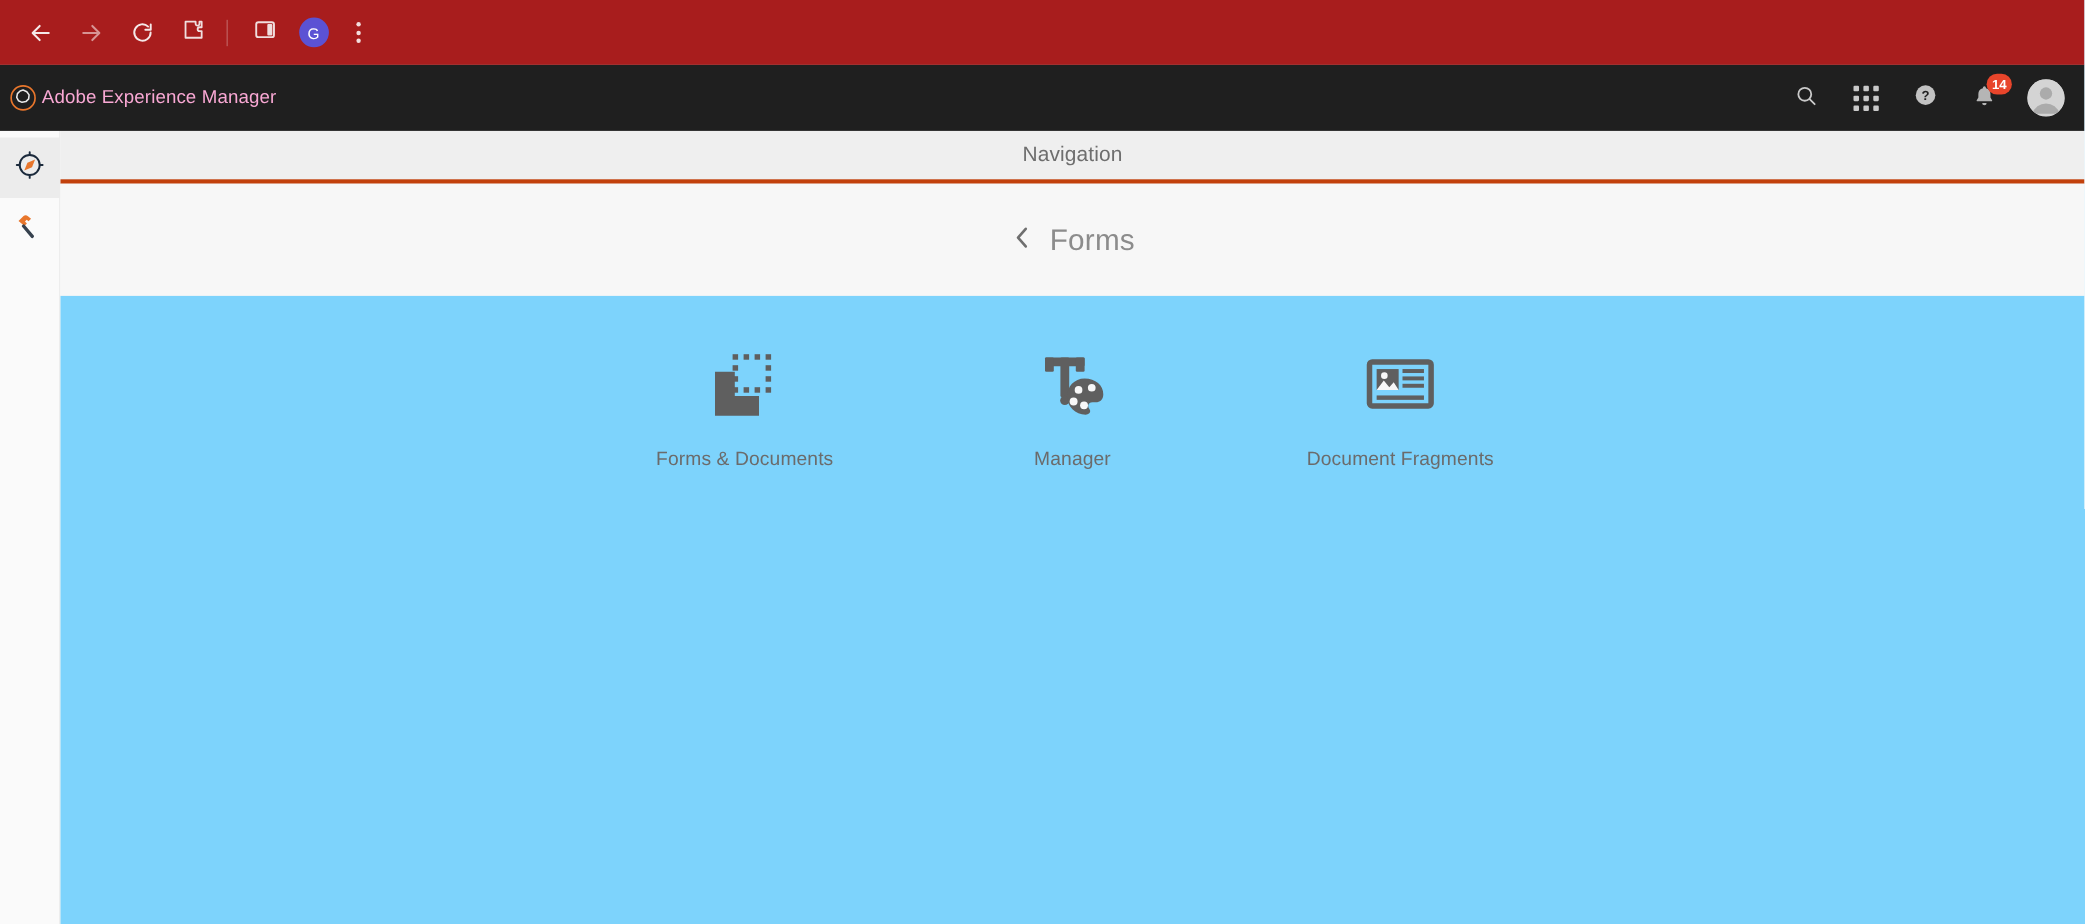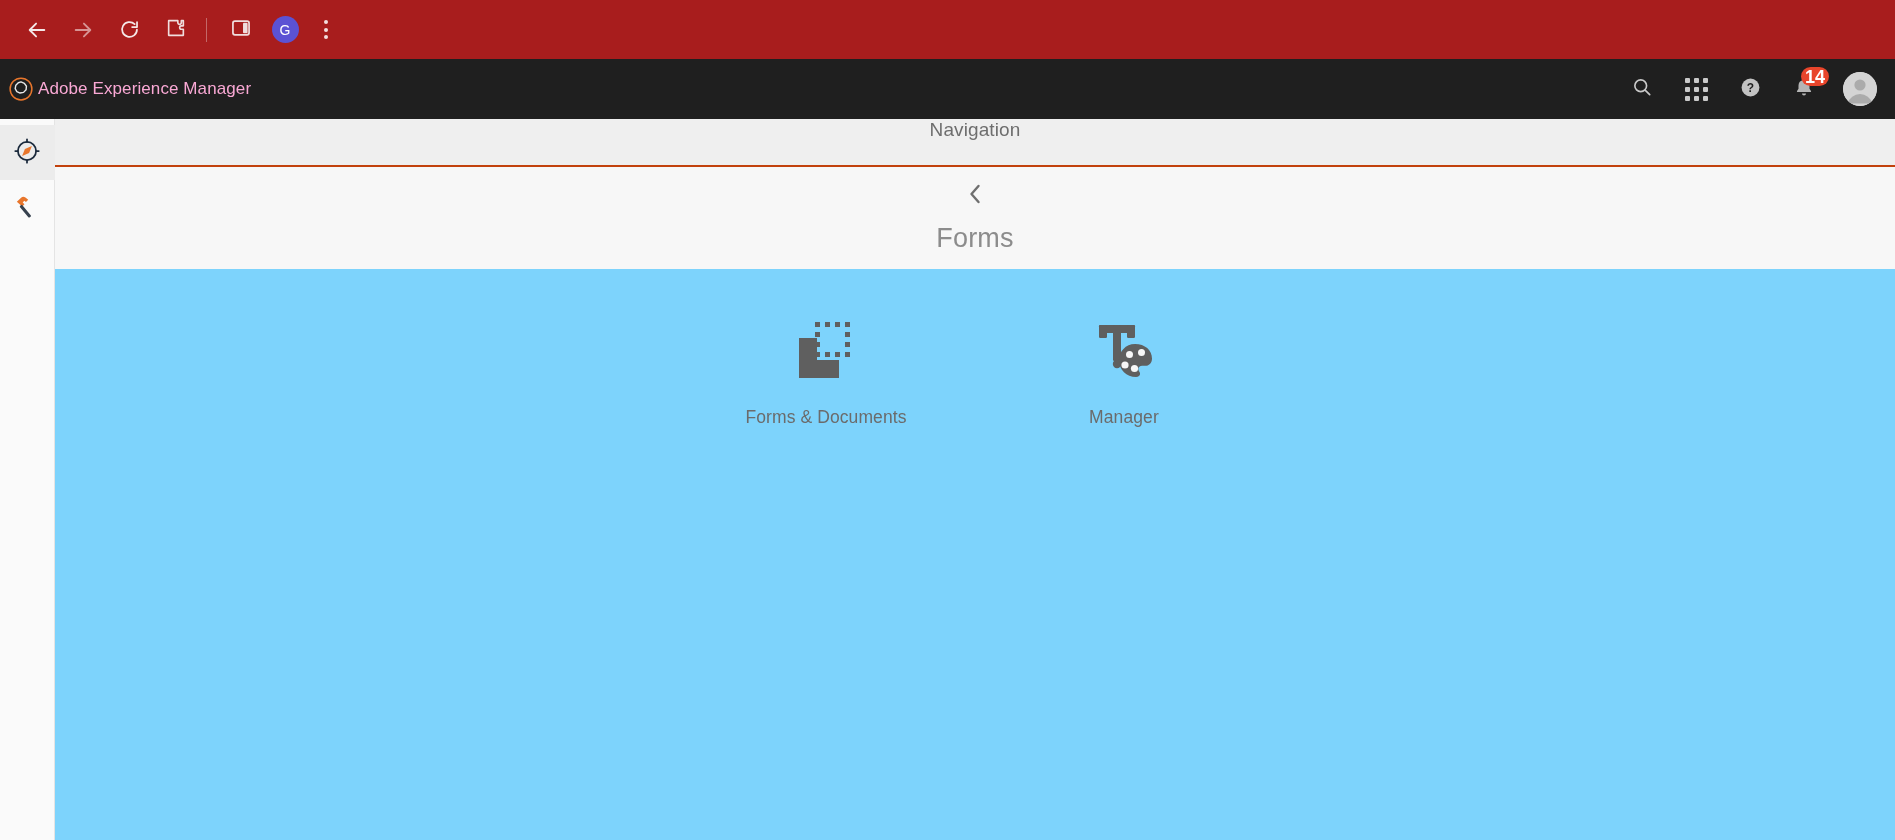--- a/index.html
+++ b/index.html
@@ -136,21 +136,21 @@
   .grid-icon { display:grid; grid-template-columns:repeat(3,5px); gap:4px; }
   .grid-icon i { width:5px; height:5px; border-radius:1px; background:#c9c9c9; display:block; }
   .badge {
     position:absolute;
     top:-7px; right:-10px;
     min-width:23px; height:19px;
     padding:0 4px;
     background:#e8452b;
     color:#ffffff;
     border-radius:10px;
-    font-size:18px;
+    font-size:12px;
     font-weight:bold;
     display:flex; align-items:center; justify-content:center;
     line-height:1;
   }
   .user-avatar {
     width:34px; height:34px;
     border-radius:50%;
     background:#d6d6d6;
     overflow:hidden;
     cursor:pointer;
@@ -187,39 +187,38 @@
   .main-pane {
     flex:1 1 auto;
     display:flex;
     flex-direction:column;
     background:#f7f7f7;
     min-width:0;
   }
   .page-title-bar {
     height:48px;
     background:#efefef;
-    border-bottom:2px solid #c2410c;
-    display:flex;
-    align-items:flex-start;
+    border-bottom:4px solid #c2410c;
+    display:flex;
+    align-items:center;
     justify-content:center;
   }
   .page-title {
     color:#6e6e6e;
     font-size:19px;
     letter-spacing:.1px;
   }
 
   .breadcrumb-row {
     height:102px;
     display:flex;
     align-items:center;
     justify-content:center;
     gap:14px;
     background:#f7f7f7;
-    flex-direction:column;
   }
   .crumb-back {
     display:flex; align-items:center; justify-content:center;
     width:22px; height:26px;
     cursor:pointer;
   }
   .crumb-label {
     color:#8c8c8c;
     font-size:27px;
     letter-spacing:.2px;
@@ -470,17 +469,34 @@
             <path d="M44 28c10 0 17 6.2 17 14.4 0 5.2-3.4 7.3-6.6 7.3h-3.2c-2.4 0-3.9 1.5-3.9 3.4 0 1 .4 1.7.9 2.4.5.7.9 1.3.9 2.2 0 1.9-1.6 3.3-4.1 3.3-9.4 0-17-7.5-17-16.5S34.6 28 44 28z" fill="#5f5f5f"></path>
             <circle cx="38.5" cy="38.5" r="3.5" fill="#f7f7f7"></circle>
             <circle cx="50.5" cy="36.5" r="3.5" fill="#f7f7f7"></circle>
             <circle cx="34" cy="49" r="3.6" fill="#f7f7f7"></circle>
             <circle cx="43.5" cy="52.5" r="3.6" fill="#f7f7f7"></circle>
           </svg>
         </span>
         <span class="tile-label">Manager</span>
       </div>
 
+      <div class="tile">
+        <span class="tile-icon">
+          <svg width="66" height="66" viewBox="0 0 66 66">
+            <rect x="5" y="13" width="56" height="40" rx="2.5" fill="none" stroke="#5f5f5f" stroke-width="5"></rect>
+            <rect x="11.5" y="19.5" width="20" height="19" fill="#5f5f5f"></rect>
+            <circle cx="18.5" cy="25.5" r="3" fill="#f7f7f7"></circle>
+            <path d="M11.5 38.5 18 30l5 6 4-4.5 4.5 7z" fill="#f7f7f7"></path>
+            <g fill="#5f5f5f">
+              <rect x="35" y="19.5" width="19.5" height="3.6"></rect>
+              <rect x="35" y="26.2" width="19.5" height="3.6"></rect>
+              <rect x="35" y="32.9" width="19.5" height="3.6"></rect>
+              <rect x="11.5" y="43.5" width="43" height="4"></rect>
+            </g>
+          </svg>
+        </span>
+        <span class="tile-label">Document Fragments</span>
+      </div>
 
 
     </div>
   </div>
 </div>
 
 </body></html>

